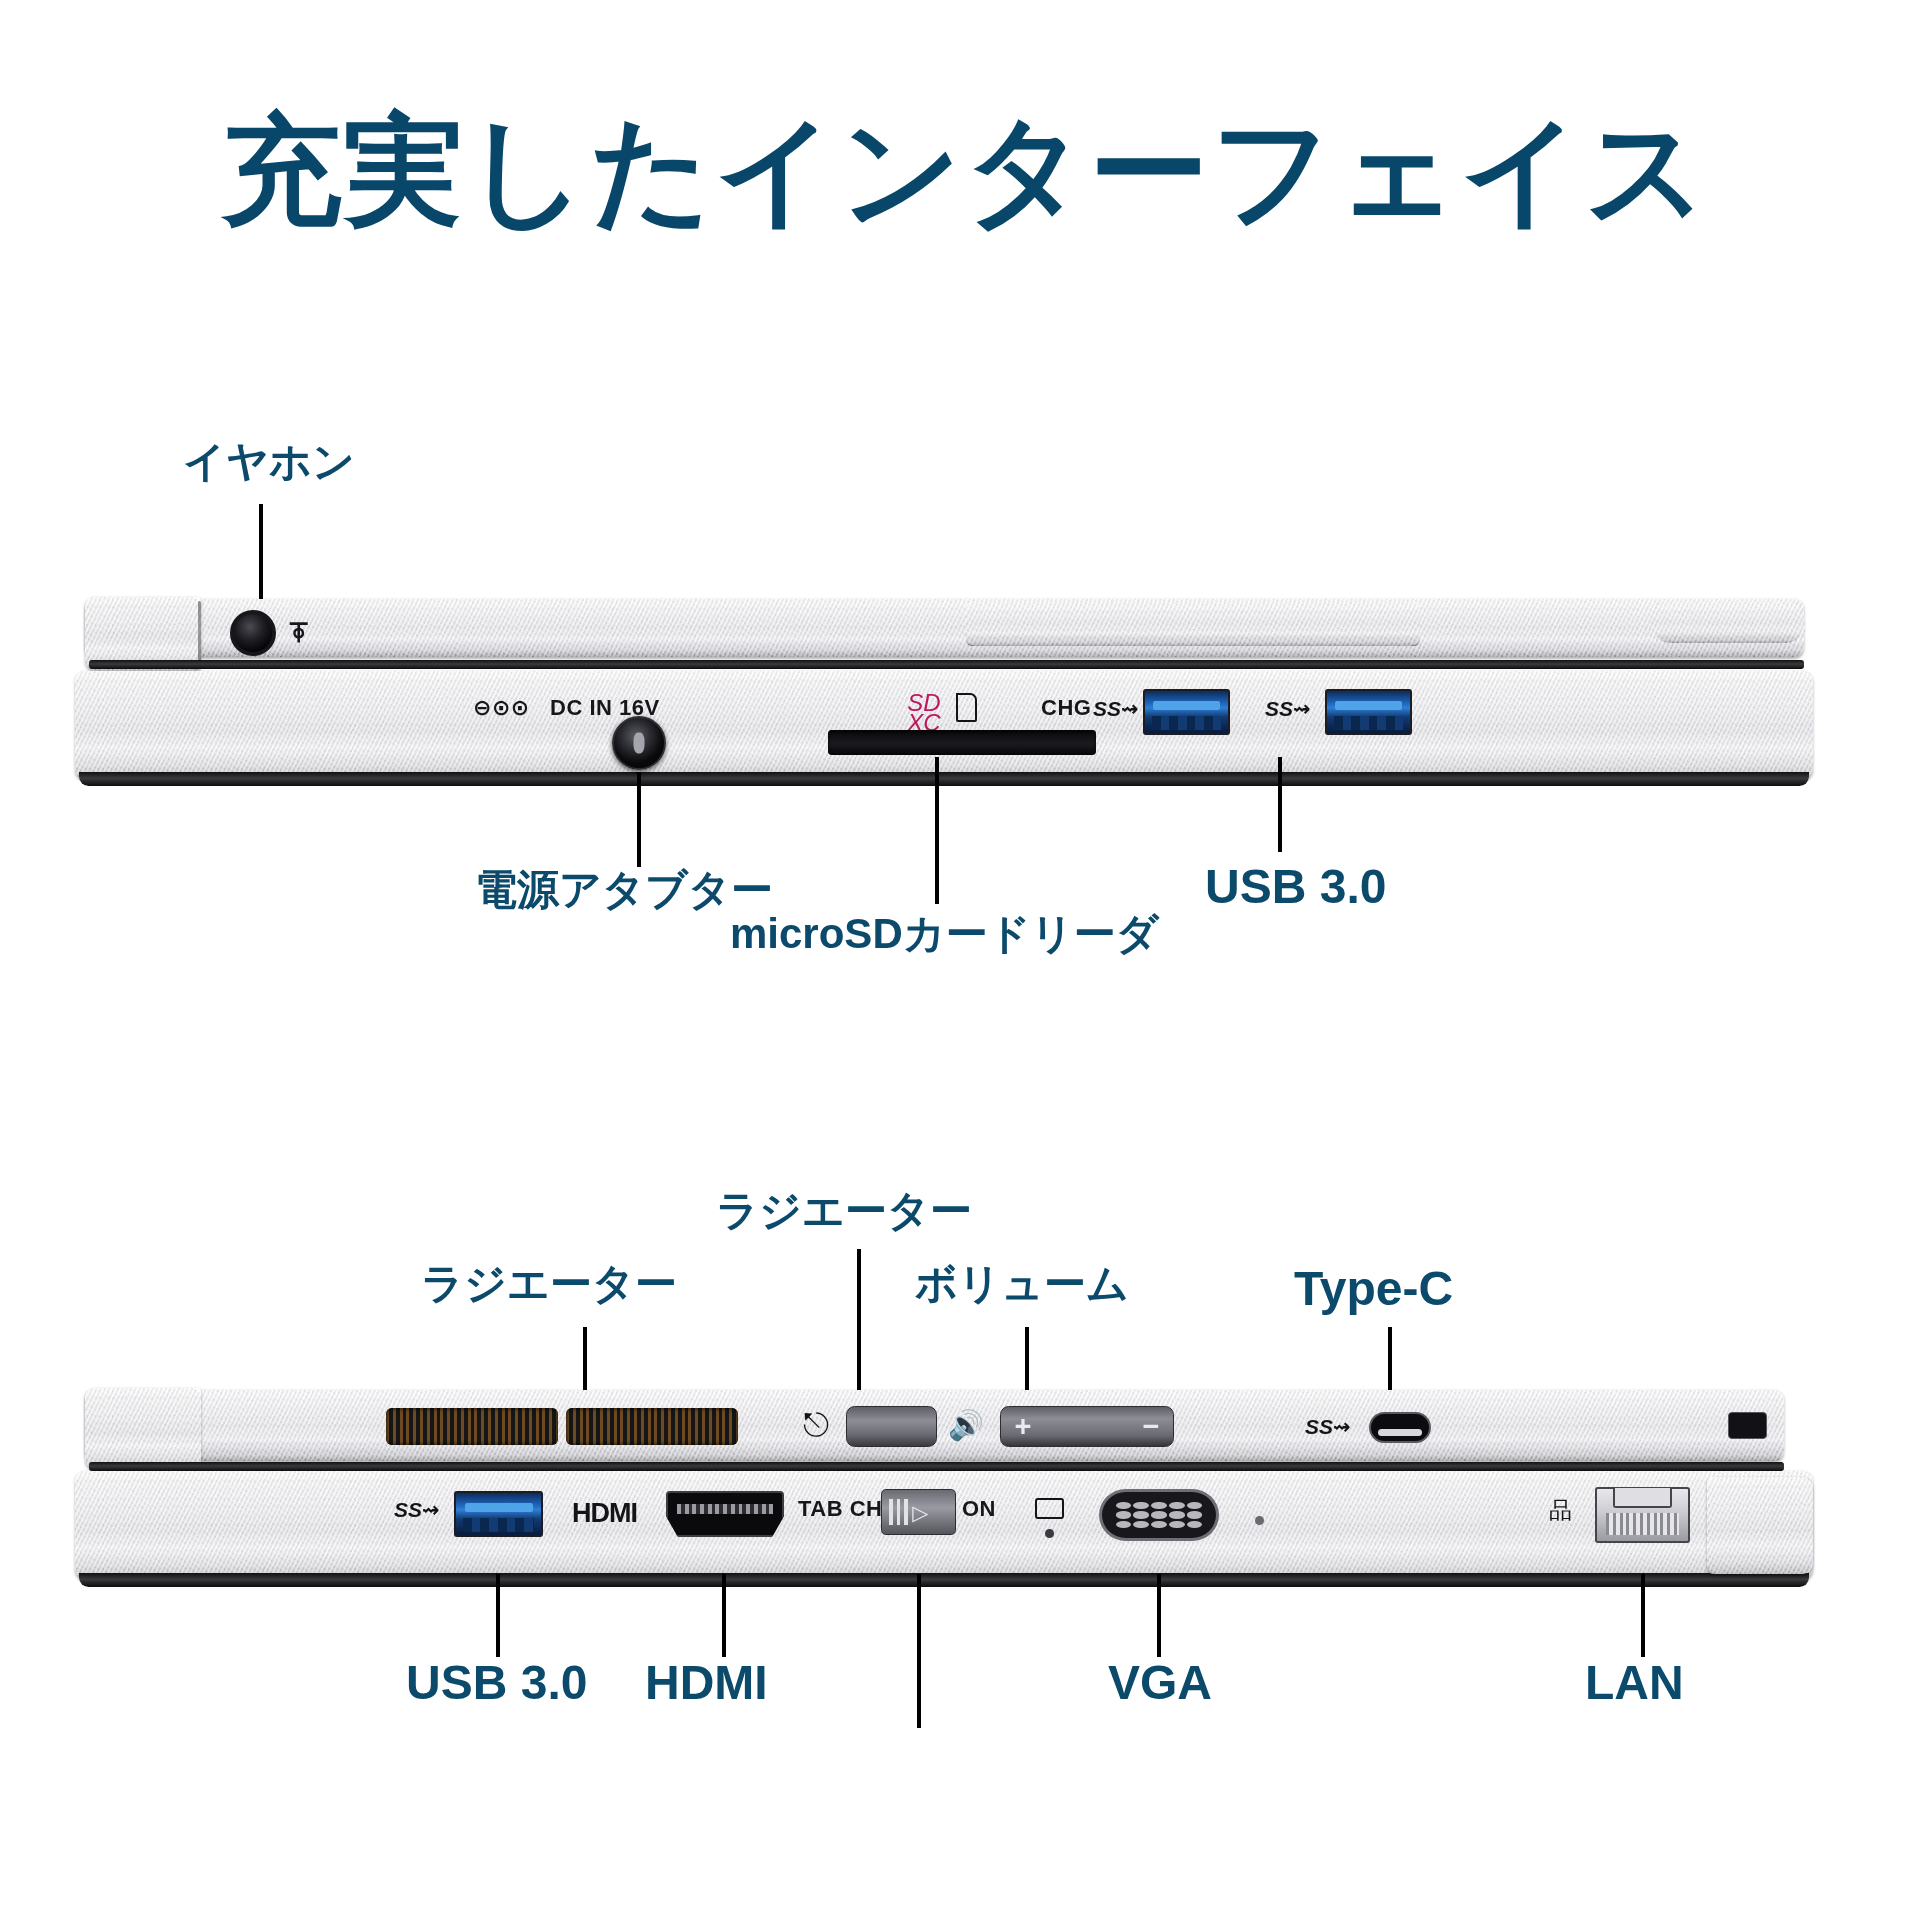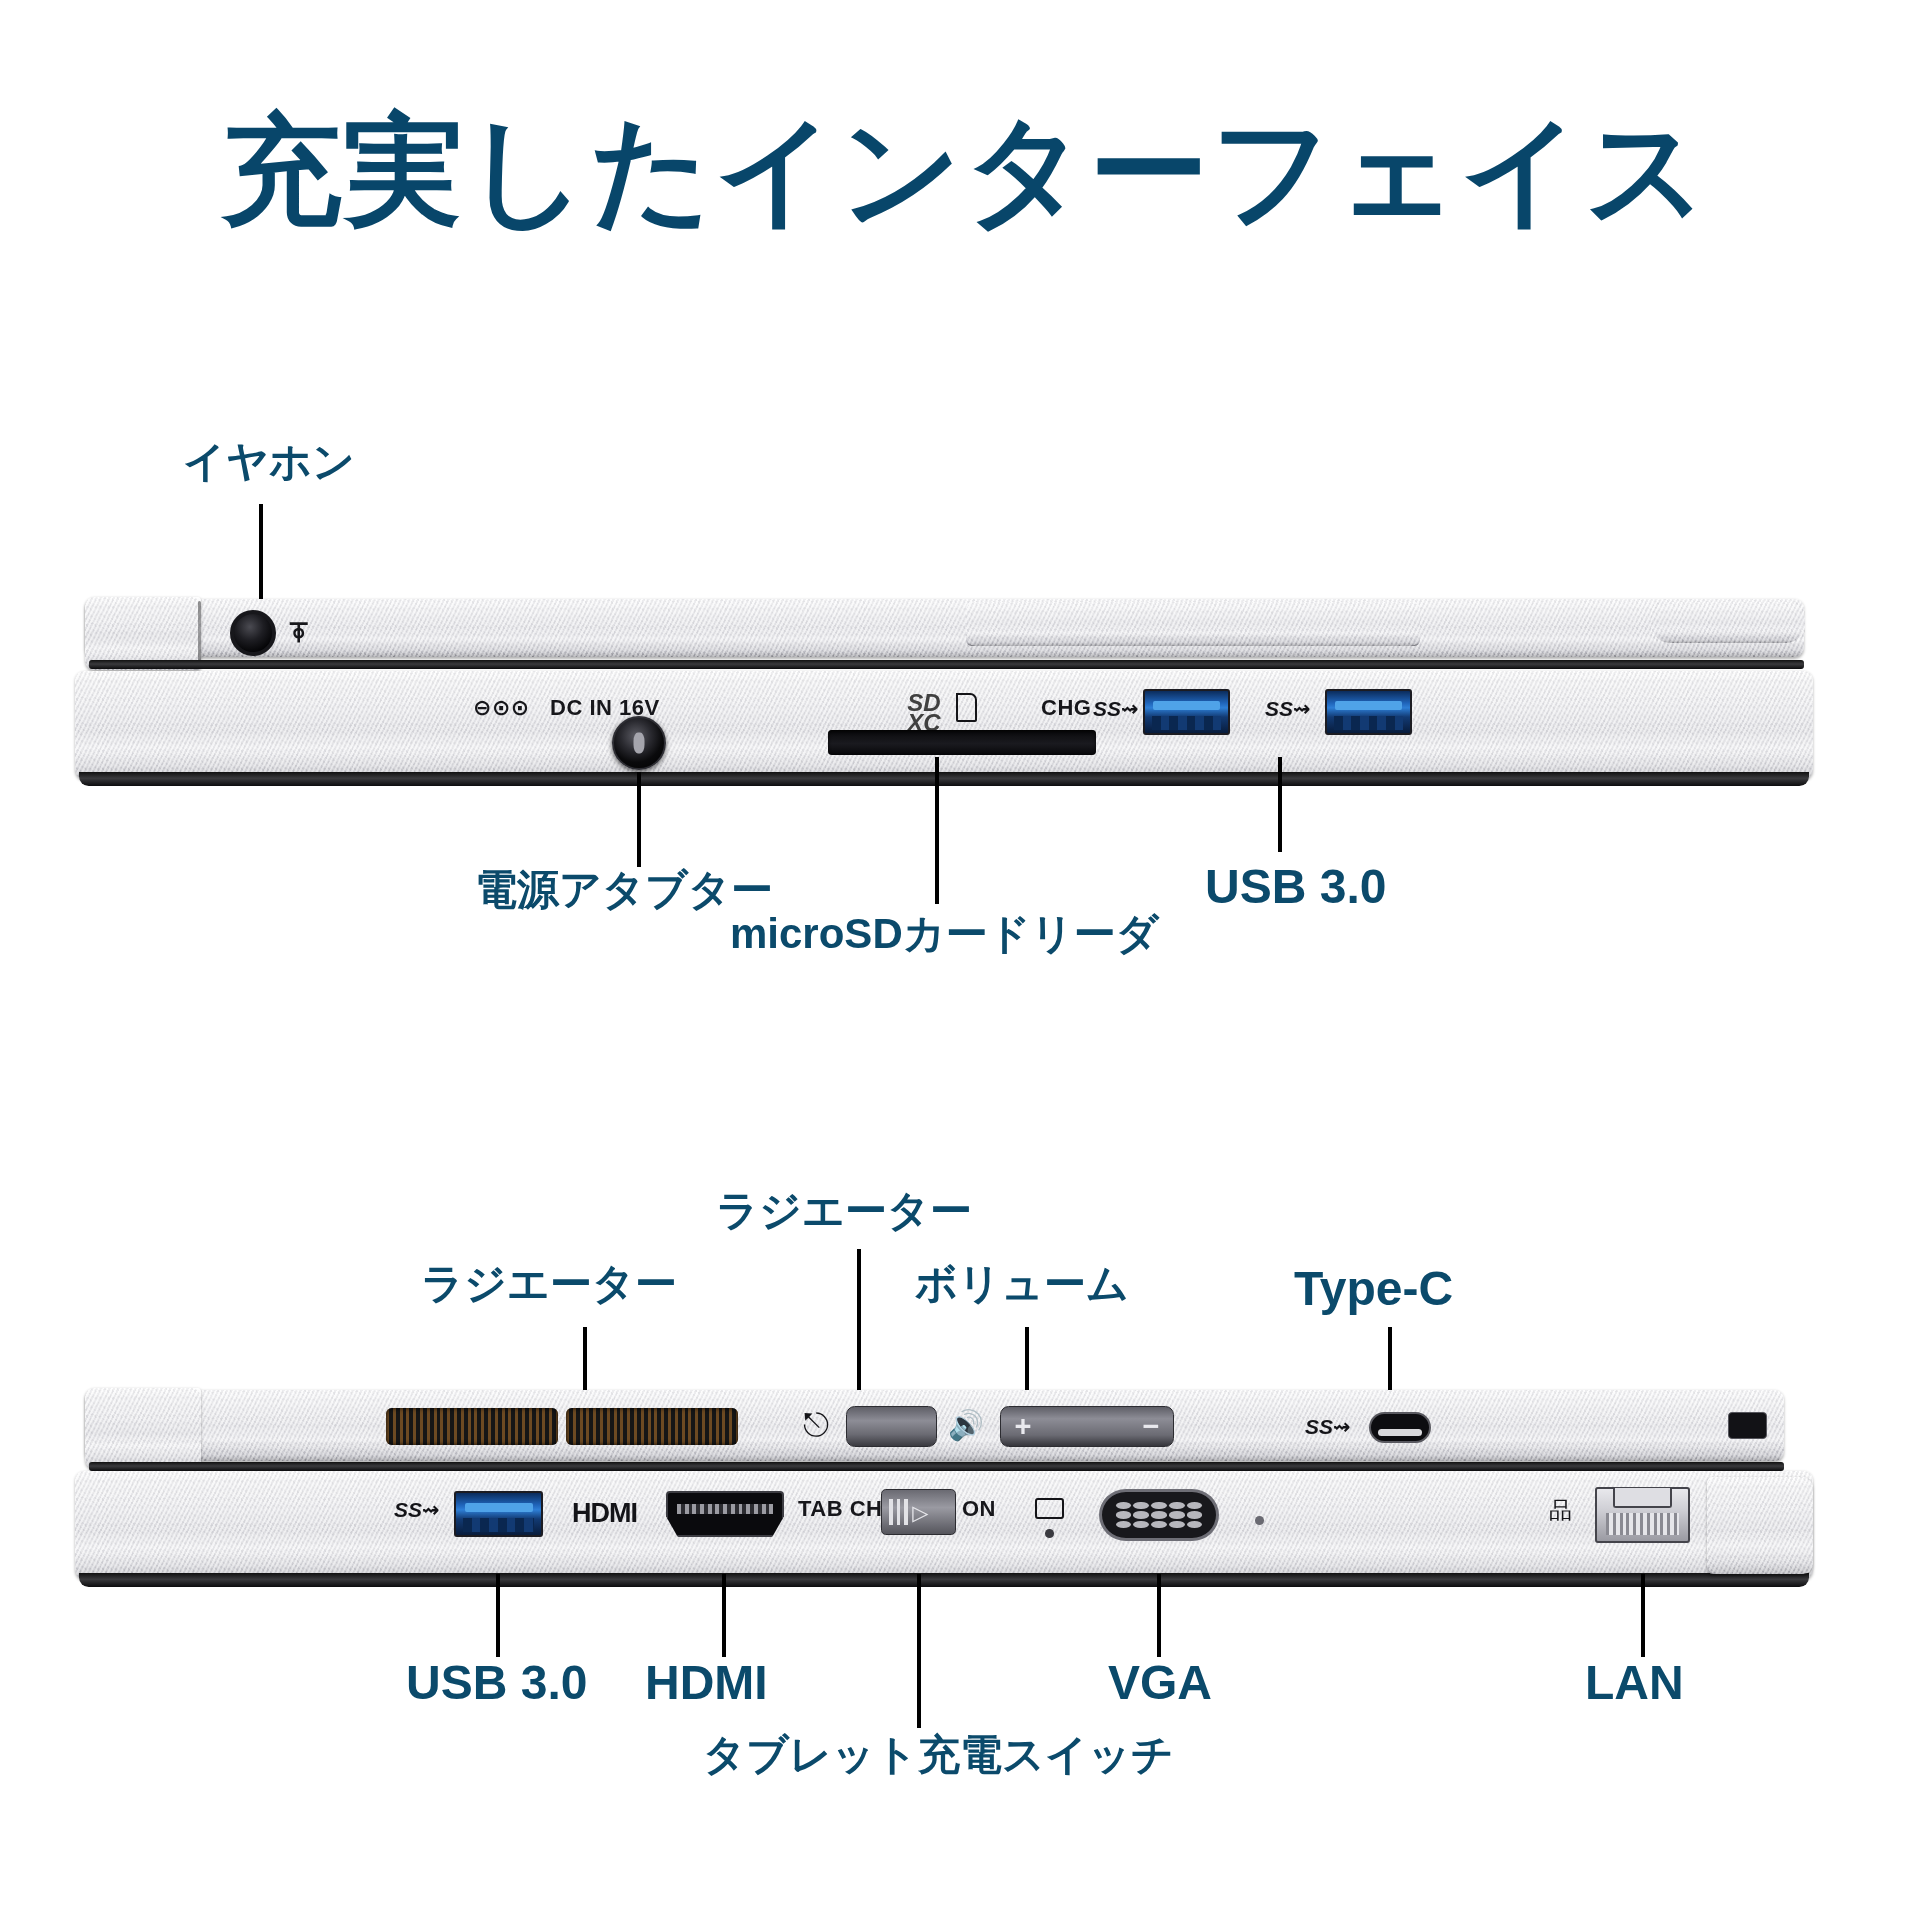--- a/index.html
+++ b/index.html
@@ -245,22 +245,22 @@
     position: absolute;
     color: #17171b;
     font-weight: 700;
     white-space: nowrap;
     line-height: 1;
   }
   .mark.sm { font-size: 22px; letter-spacing: 0.5px; }
   .mark.xs { font-size: 18.3px; letter-spacing: 0.5px; }
   .sdxc {
     position: absolute;
-    color: #404040;
-    font-weight: 700;
+    color: #be185d;
+    font-weight: 400;
     font-style: italic;
     line-height: .82;
     text-align: center;
     font-size: 24px;
   }
   .sd-card-glyph {
     position: absolute;
     width: 21px; height: 29px;
     border: 2.9px solid #141418;
     border-radius: 0 6.8px 1.9px 1.9px;
@@ -461,16 +461,15 @@
   <div class="leader" style="left:496px; top:1574px; height:83px;"></div>
   <div class="leader" style="left:722px; top:1574px; height:83px;"></div>
   <div class="leader" style="left:917px; top:1574px; height:154px;"></div>
   <div class="leader" style="left:1157px; top:1574px; height:83px;"></div>
   <div class="leader" style="left:1641px; top:1574px; height:83px;"></div>
 
   <div class="label lat" style="left:406px; top:1659px;">USB 3.0</div>
   <div class="label lat" style="left:645px; top:1659px;">HDMI</div>
   <div class="label lat" style="left:1108px; top:1659px;">VGA</div>
   <div class="label lat" style="left:1585px; top:1659px;">LAN</div>
-  <div class="label jp" style="left:703px; top:1734px;">タブレット充電スイッチ</div>
 
 </div>
 
 
 </body></html>

